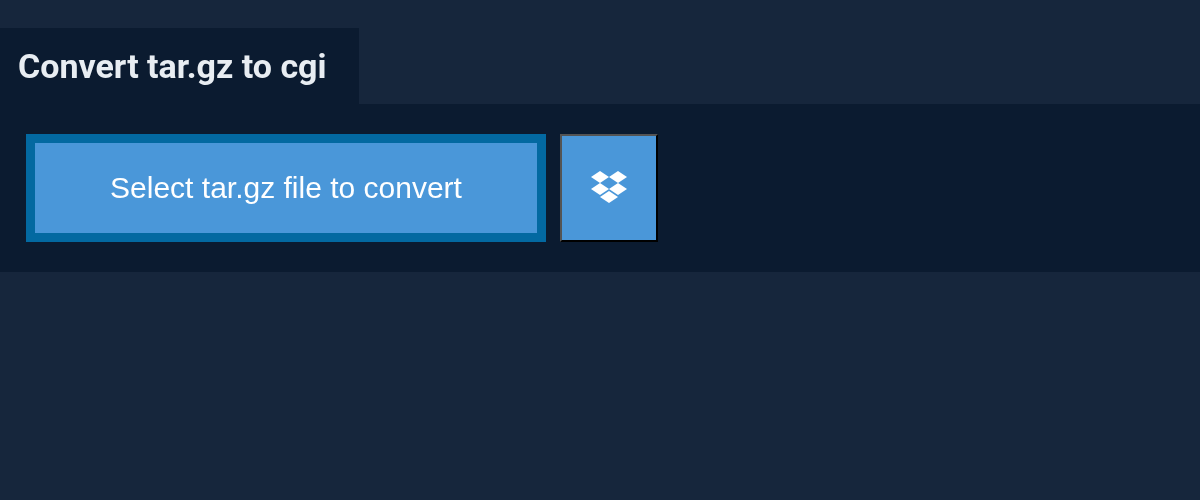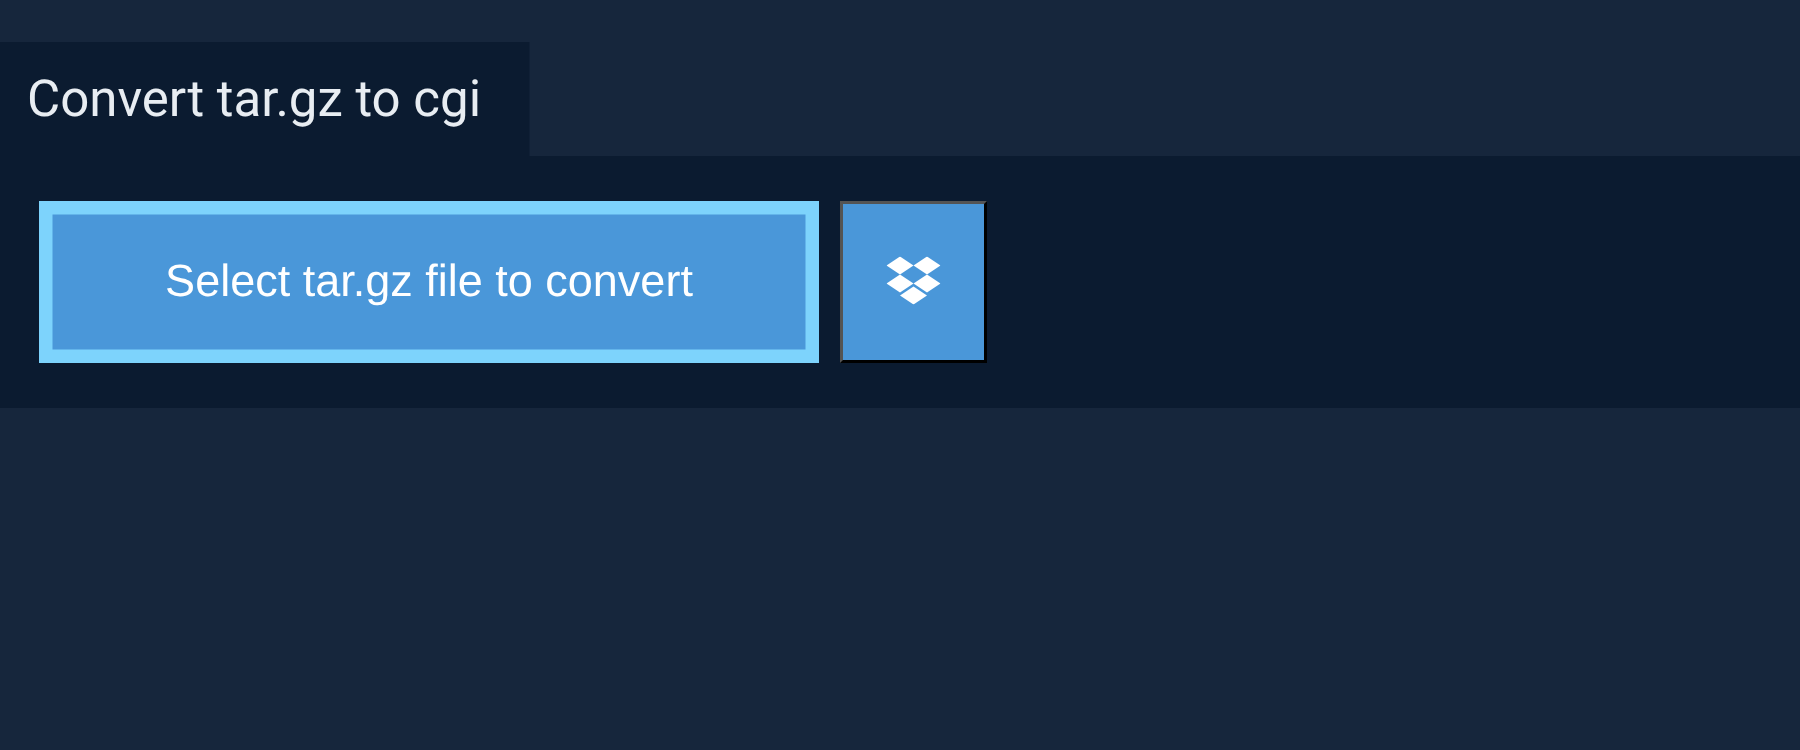--- a/index.html
+++ b/index.html
@@ -16,35 +16,35 @@
     }
     .header-tab {
       display: inline-block;
       background: #0b1b30;
       padding: 18px 32px 18px 18px;
       margin-top: 28px;
     }
     .header-title {
       color: #e8edf2;
       font-size: 34px;
-      font-weight: 400;
+      font-weight: 700;
     }
     .panel {
       background: #0b1b30;
       padding: 30px 26px 30px 26px;
       width: 100%;
     }
     .button-row {
       display: flex;
       gap: 14px;
       align-items: stretch;
     }
     .select-button {
       background: #4a97d9;
-      border: 9px solid #7dd3fc;
+      border: 9px solid #0369a1;
       color: #ffffff;
       font-size: 30px;
       font-weight: 400;
       padding: 28px 54px;
       cursor: pointer;
       display: flex;
       align-items: center;
       justify-content: center;
       min-width: 520px;
     }

